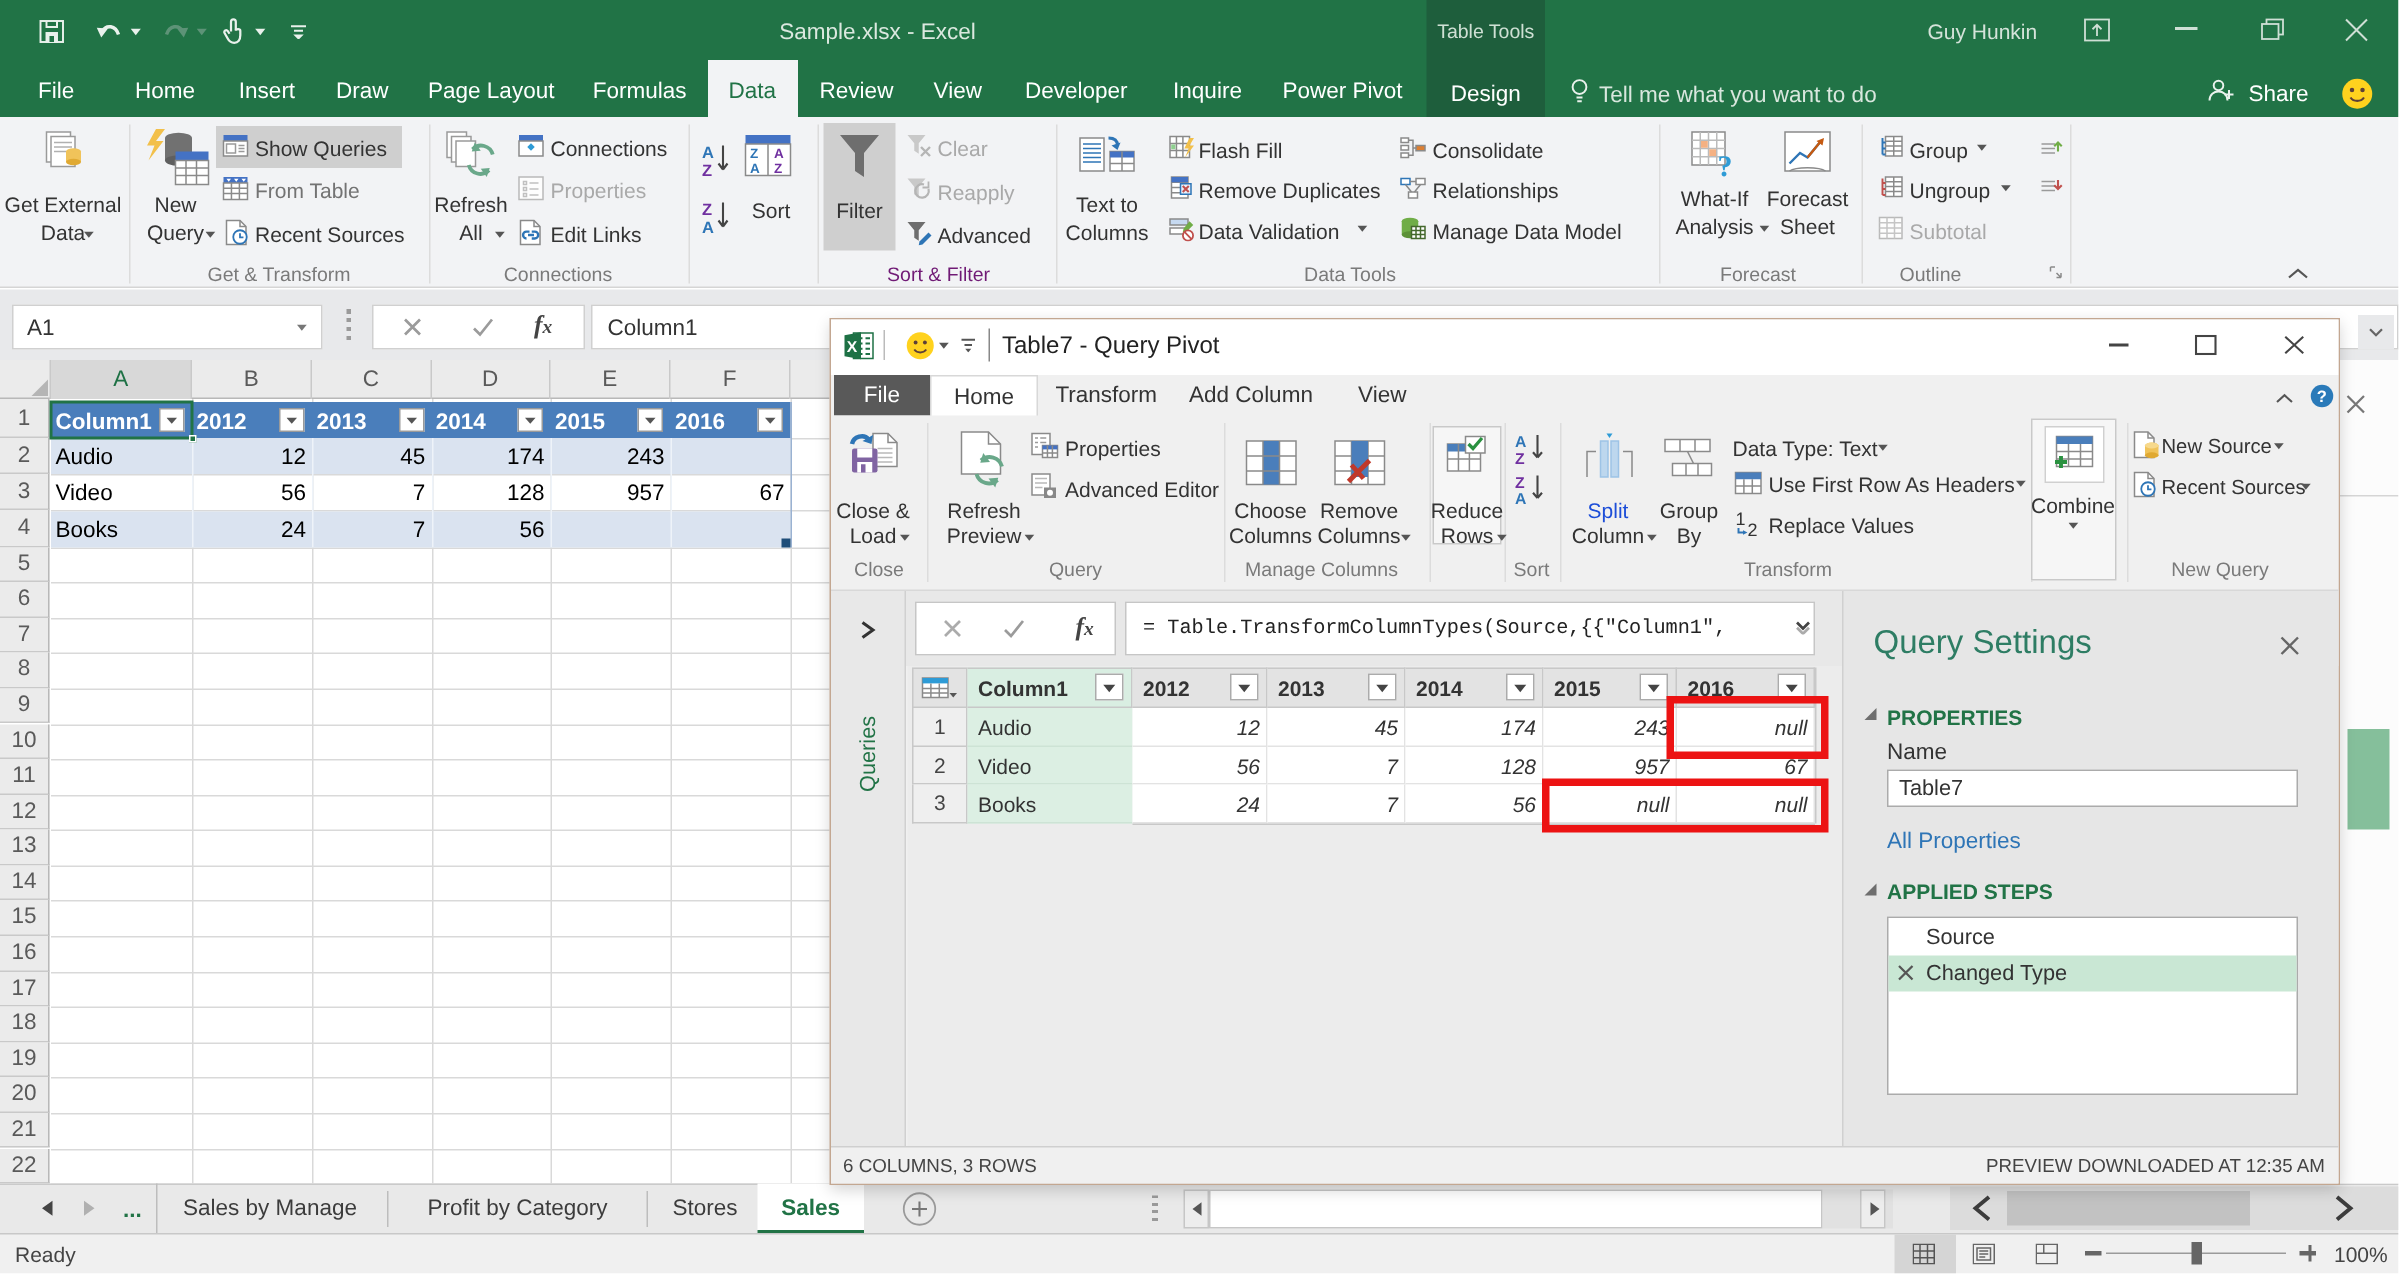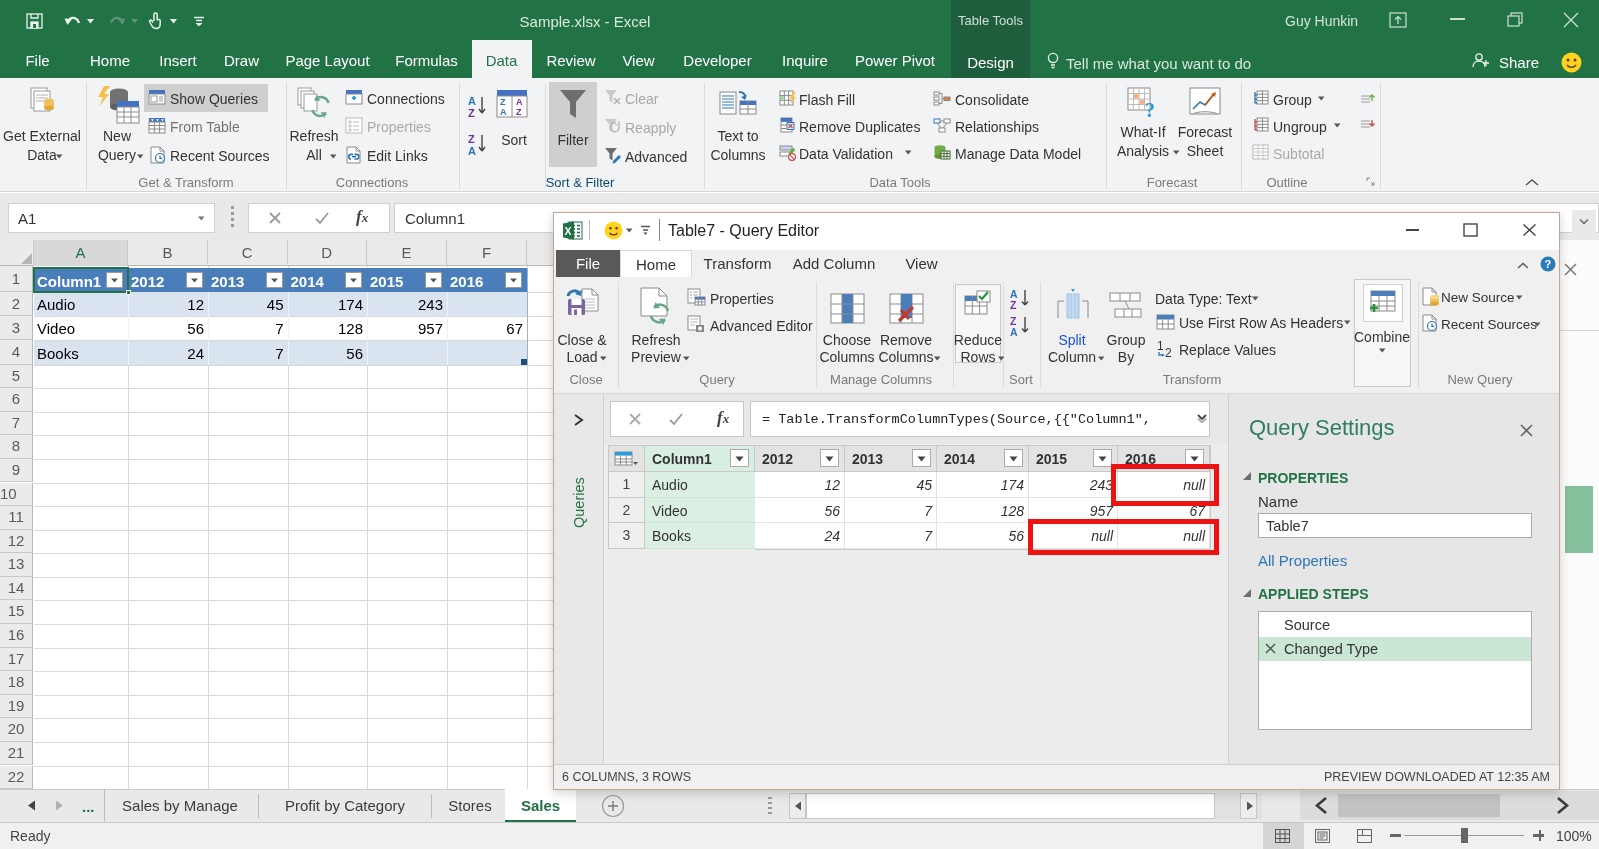--- a/index.html
+++ b/index.html
@@ -139,21 +139,21 @@
 <div class="abs" style="left:86px;top:83px;width:1px;height:106px;background:#dcdcdc;"></div>
 <div class="abs" style="left:286px;top:83px;width:1px;height:106px;background:#dcdcdc;"></div>
 <div class="abs" style="left:459px;top:83px;width:1px;height:106px;background:#dcdcdc;"></div>
 <div class="abs" style="left:545px;top:83px;width:1px;height:106px;background:#dcdcdc;"></div>
 <div class="abs" style="left:704px;top:83px;width:1px;height:106px;background:#dcdcdc;"></div>
 <div class="abs" style="left:1106px;top:83px;width:1px;height:106px;background:#dcdcdc;"></div>
 <div class="abs" style="left:1241px;top:83px;width:1px;height:106px;background:#dcdcdc;"></div>
 <div class="abs" style="left:1380px;top:83px;width:1px;height:106px;background:#dcdcdc;"></div>
 <div class="abs" style="left:106px;top:175px;width:160px;height:13px;color:#7a7a7a;font-size:13px;text-align:center;">Get &amp; Transform</div>
 <div class="abs" style="left:292px;top:175px;width:160px;height:13px;color:#7a7a7a;font-size:13px;text-align:center;">Connections</div>
-<div class="abs" style="left:500px;top:175px;width:160px;height:13px;color:#0c4a6e;font-size:13px;text-align:center;">Sort &amp; Filter</div>
+<div class="abs" style="left:500px;top:175px;width:160px;height:13px;color:#701a75;font-size:13px;text-align:right;">Sort &amp; Filter</div>
 <div class="abs" style="left:820px;top:175px;width:160px;height:13px;color:#7a7a7a;font-size:13px;text-align:center;">Data Tools</div>
 <div class="abs" style="left:1092px;top:175px;width:160px;height:13px;color:#7a7a7a;font-size:13px;text-align:center;">Forecast</div>
 <div class="abs" style="left:1207px;top:175px;width:160px;height:13px;color:#7a7a7a;font-size:13px;text-align:center;">Outline</div>
 
 <div class="abs" style="left:23px;top:84px;width:39px;height:40px;">
     <svg width="39" height="40" viewBox="0 0 39 40">
       <g fill="#fff" stroke="#9a9a9a">
         <rect x="8" y="4" width="16" height="20"></rect>
         <rect x="11" y="7" width="16" height="20"></rect>
       </g>
@@ -530,21 +530,21 @@
 <div class="abs" style="left:33px;top:240px;width:1px;height:26px;background:#c9c9c9;"></div>
 <div class="abs" style="left:0;top:266px;width:33px;height:26px;background:#ebebeb;border-bottom:1px solid #c9c9c9;border-right:1px solid #b8b8b8;color:#5a5a5a;font-size:15px;text-align:center;line-height:25px;">1</div>
 <div class="abs" style="left:0;top:292px;width:33px;height:24.19999999999999px;background:#ebebeb;border-bottom:1px solid #c9c9c9;border-right:1px solid #b8b8b8;color:#5a5a5a;font-size:15px;text-align:center;line-height:23.19999999999999px;">2</div>
 <div class="abs" style="left:0;top:316.2px;width:33px;height:24.19999999999999px;background:#ebebeb;border-bottom:1px solid #c9c9c9;border-right:1px solid #b8b8b8;color:#5a5a5a;font-size:15px;text-align:center;line-height:23.19999999999999px;">3</div>
 <div class="abs" style="left:0;top:340.4px;width:33px;height:24.200000000000045px;background:#ebebeb;border-bottom:1px solid #c9c9c9;border-right:1px solid #b8b8b8;color:#5a5a5a;font-size:15px;text-align:center;line-height:23.200000000000045px;">4</div>
 <div class="abs" style="left:0;top:364.6px;width:33px;height:23.599999999999966px;background:#ebebeb;border-bottom:1px solid #c9c9c9;border-right:1px solid #b8b8b8;color:#5a5a5a;font-size:15px;text-align:center;line-height:22.599999999999966px;">5</div>
 <div class="abs" style="left:0;top:388.2px;width:33px;height:23.600000000000023px;background:#ebebeb;border-bottom:1px solid #c9c9c9;border-right:1px solid #b8b8b8;color:#5a5a5a;font-size:15px;text-align:center;line-height:22.600000000000023px;">6</div>
 <div class="abs" style="left:0;top:411.8px;width:33px;height:23.5px;background:#ebebeb;border-bottom:1px solid #c9c9c9;border-right:1px solid #b8b8b8;color:#5a5a5a;font-size:15px;text-align:center;line-height:22.5px;">7</div>
 <div class="abs" style="left:0;top:435.3px;width:33px;height:23.599999999999966px;background:#ebebeb;border-bottom:1px solid #c9c9c9;border-right:1px solid #b8b8b8;color:#5a5a5a;font-size:15px;text-align:center;line-height:22.599999999999966px;">8</div>
 <div class="abs" style="left:0;top:458.9px;width:33px;height:23.600000000000023px;background:#ebebeb;border-bottom:1px solid #c9c9c9;border-right:1px solid #b8b8b8;color:#5a5a5a;font-size:15px;text-align:center;line-height:22.600000000000023px;">9</div>
-<div class="abs" style="left:0;top:482.5px;width:33px;height:23.600000000000023px;background:#ebebeb;border-bottom:1px solid #c9c9c9;border-right:1px solid #b8b8b8;color:#5a5a5a;font-size:15px;line-height:22.600000000000023px;">10</div>
+<div class="abs" style="left:0;top:482.5px;width:33px;height:23.600000000000023px;background:#ebebeb;border-bottom:1px solid #c9c9c9;border-right:1px solid #b8b8b8;color:#5a5a5a;font-size:15px;text-align:center;line-height:22.600000000000023px;">10</div>
 <div class="abs" style="left:0;top:506.1px;width:33px;height:23.600000000000023px;background:#ebebeb;border-bottom:1px solid #c9c9c9;border-right:1px solid #b8b8b8;color:#5a5a5a;font-size:15px;text-align:center;line-height:22.600000000000023px;">11</div>
 <div class="abs" style="left:0;top:529.7px;width:33px;height:23.5px;background:#ebebeb;border-bottom:1px solid #c9c9c9;border-right:1px solid #b8b8b8;color:#5a5a5a;font-size:15px;text-align:center;line-height:22.5px;">12</div>
 <div class="abs" style="left:0;top:553.2px;width:33px;height:23.59999999999991px;background:#ebebeb;border-bottom:1px solid #c9c9c9;border-right:1px solid #b8b8b8;color:#5a5a5a;font-size:15px;text-align:center;line-height:22.59999999999991px;">13</div>
 <div class="abs" style="left:0;top:576.8px;width:33px;height:23.600000000000023px;background:#ebebeb;border-bottom:1px solid #c9c9c9;border-right:1px solid #b8b8b8;color:#5a5a5a;font-size:15px;text-align:center;line-height:22.600000000000023px;">14</div>
 <div class="abs" style="left:0;top:600.4px;width:33px;height:23.600000000000023px;background:#ebebeb;border-bottom:1px solid #c9c9c9;border-right:1px solid #b8b8b8;color:#5a5a5a;font-size:15px;text-align:center;line-height:22.600000000000023px;">15</div>
 <div class="abs" style="left:0;top:624.0px;width:33px;height:23.600000000000023px;background:#ebebeb;border-bottom:1px solid #c9c9c9;border-right:1px solid #b8b8b8;color:#5a5a5a;font-size:15px;text-align:center;line-height:22.600000000000023px;">16</div>
 <div class="abs" style="left:0;top:647.6px;width:33px;height:23.5px;background:#ebebeb;border-bottom:1px solid #c9c9c9;border-right:1px solid #b8b8b8;color:#5a5a5a;font-size:15px;text-align:center;line-height:22.5px;">17</div>
 <div class="abs" style="left:0;top:671.1px;width:33px;height:23.600000000000023px;background:#ebebeb;border-bottom:1px solid #c9c9c9;border-right:1px solid #b8b8b8;color:#5a5a5a;font-size:15px;text-align:center;line-height:22.600000000000023px;">18</div>
 <div class="abs" style="left:0;top:694.7px;width:33px;height:23.59999999999991px;background:#ebebeb;border-bottom:1px solid #c9c9c9;border-right:1px solid #b8b8b8;color:#5a5a5a;font-size:15px;text-align:center;line-height:22.59999999999991px;">19</div>
 <div class="abs" style="left:0;top:718.3px;width:33px;height:23.600000000000023px;background:#ebebeb;border-bottom:1px solid #c9c9c9;border-right:1px solid #b8b8b8;color:#5a5a5a;font-size:15px;text-align:center;line-height:22.600000000000023px;">20</div>
@@ -766,21 +766,21 @@
       <path d="M0 0.5 h6.5 L3.2 4.5z" fill="#555"></path>
     </svg>
   </div>
 <div class="abs" style="left:640px;top:224px;">
     <svg width="11" height="11">
       <path d="M1 2.5 h9 M3 6 h5" stroke="#555" stroke-width="1.4"></path>
       <path d="M3.5 8.5 h4 l-2 2.5z" fill="#555"></path>
     </svg>
   </div>
 <div class="abs" style="left:659px;top:219px;width:1px;height:22px;background:#888;"></div>
-<div class="abs" style="left:668px;top:222px;width:260px;height:20px;color:#222;font-size:16px;text-align:left;font-weight:normal;font-style:normal;white-space:nowrap;">Table7 - Query Editor</div>
+<div class="abs" style="left:668px;top:222px;width:260px;height:20px;color:#222;font-size:16px;text-align:left;font-weight:normal;font-style:normal;white-space:nowrap;">Table7 - Query Pivot</div>
 <div class="abs" style="left:1406px;top:229px;width:13px;height:1.6px;background:#444;"></div>
 <div class="abs" style="left:1463px;top:223px;">
     <svg width="15" height="14">
       <rect x="1" y="1" width="13" height="12" fill="none" stroke="#444" stroke-width="1.4"></rect>
     </svg>
   </div>
 <div class="abs" style="left:1522px;top:223px;">
     <svg width="15" height="14">
       <path d="M1.5 1.5 L13.5 12.5 M13.5 1.5 L1.5 12.5" stroke="#444" stroke-width="1.4"></path>
     </svg>

